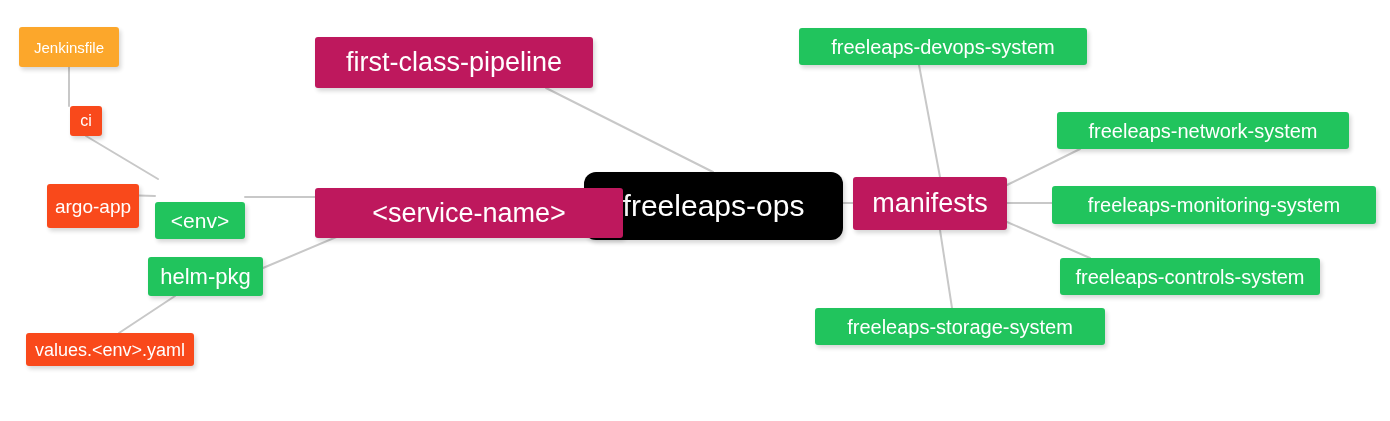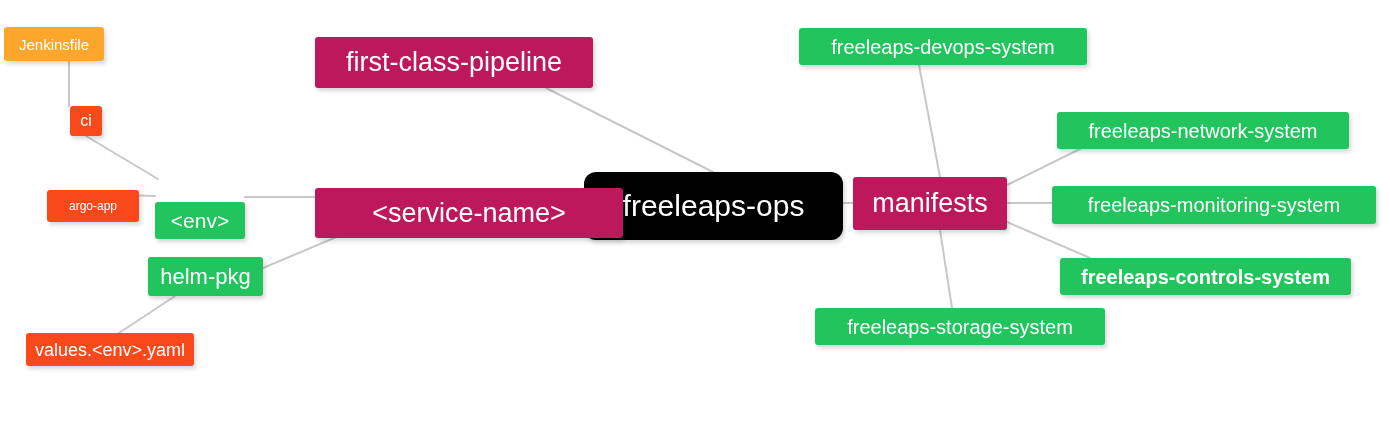--- a/index.html
+++ b/index.html
@@ -66,25 +66,25 @@
       <line x1="1007" y1="222" x2="1090" y2="258" stroke="#c8c8c8" stroke-width="2" stroke-linecap="round"></line>
       <line x1="940" y1="230" x2="952" y2="308" stroke="#c8c8c8" stroke-width="2" stroke-linecap="round"></line>
     </svg>
 
   <div id="node-layer">
       <div class="node root" style="left: 584px; top: 172px; width: 259px; height: 68px; font-size: 30px;">freeleaps-ops</div>
       <div class="node blue" style="left: 315px; top: 37px; width: 278px; height: 51px; font-size: 27px;">first-class-pipeline</div>
       <div class="node blue" style="left: 315px; top: 188px; width: 308px; height: 50px; font-size: 27px;">&lt;service-name&gt;</div>
       <div class="node green" style="left: 155px; top: 178px; width: 90px; height: 37px; font-size: 21px; margin-top: 24px;">&lt;env&gt;</div>
       <div class="node red" style="left: 54px; top: 106px; width: 32px; height: 30px; font-size: 16px;">ci</div>
-      <div class="node orange" style="left: 4px; top: 27px; width: 100px; height: 34px; font-size: 15px;">Jenkinsfile</div>
-      <div class="node red" style="left: 31px; top: 190px; width: 92px; height: 32px; font-size: 12px;">argo-app</div>
+      <div class="node orange" style="left: 19px; top: 27px; width: 100px; height: 40px; font-size: 15px;">Jenkinsfile</div>
+      <div class="node red" style="left: 31px; top: 184px; width: 92px; height: 44px; font-size: 19px;">argo-app</div>
       <div class="node green" style="left: 148px; top: 257px; width: 115px; height: 39px; font-size: 22px;">helm-pkg</div>
       <div class="node red" style="left: 10px; top: 333px; width: 168px; height: 33px; font-size: 18px;">values.&lt;env&gt;.yaml</div>
       <div class="node blue" style="left: 853px; top: 177px; width: 154px; height: 53px; font-size: 27px;">manifests</div>
       <div class="node green" style="left: 799px; top: 28px; width: 288px; height: 37px; font-size: 20px;">freeleaps-devops-system</div>
       <div class="node green" style="left: 1057px; top: 112px; width: 292px; height: 37px; font-size: 20px;">freeleaps-network-system</div>
       <div class="node green" style="left: 1052px; top: 186px; width: 324px; height: 38px; font-size: 20px;">freeleaps-monitoring-system</div>
-      <div class="node green" style="left: 1060px; top: 258px; width: 291px; height: 37px; font-size: 20px; font-weight: bold;">freeleaps-controls-system</div>
+      <div class="node green" style="left: 1060px; top: 258px; width: 260px; height: 37px; font-size: 20px;">freeleaps-controls-system</div>
       <div class="node green" style="left: 815px; top: 308px; width: 290px; height: 37px; font-size: 20px;">freeleaps-storage-system</div>
     </div>
 
 </div>
 
 </body></html>

